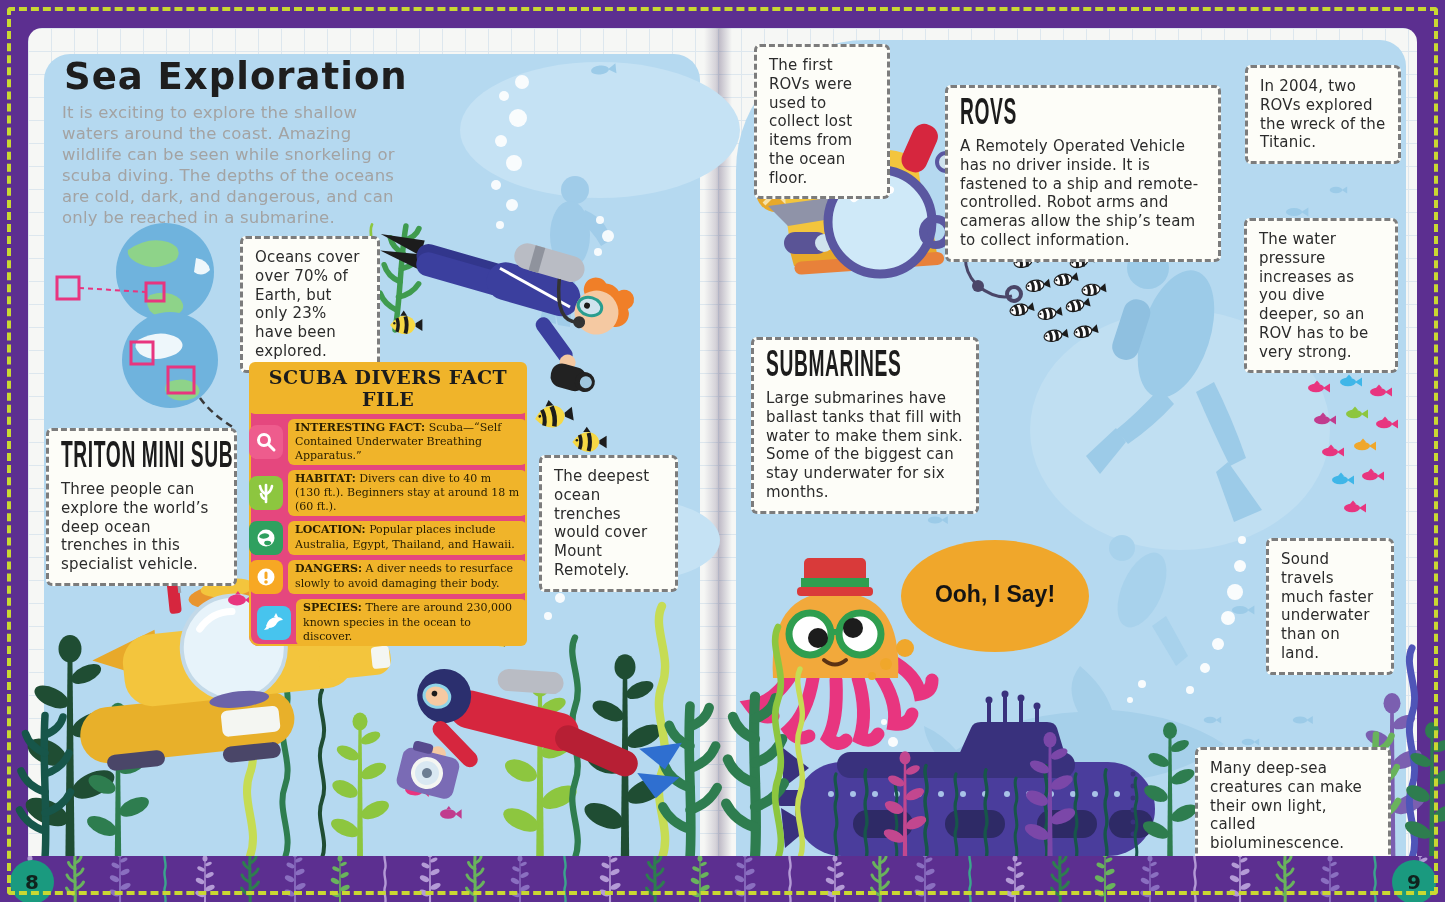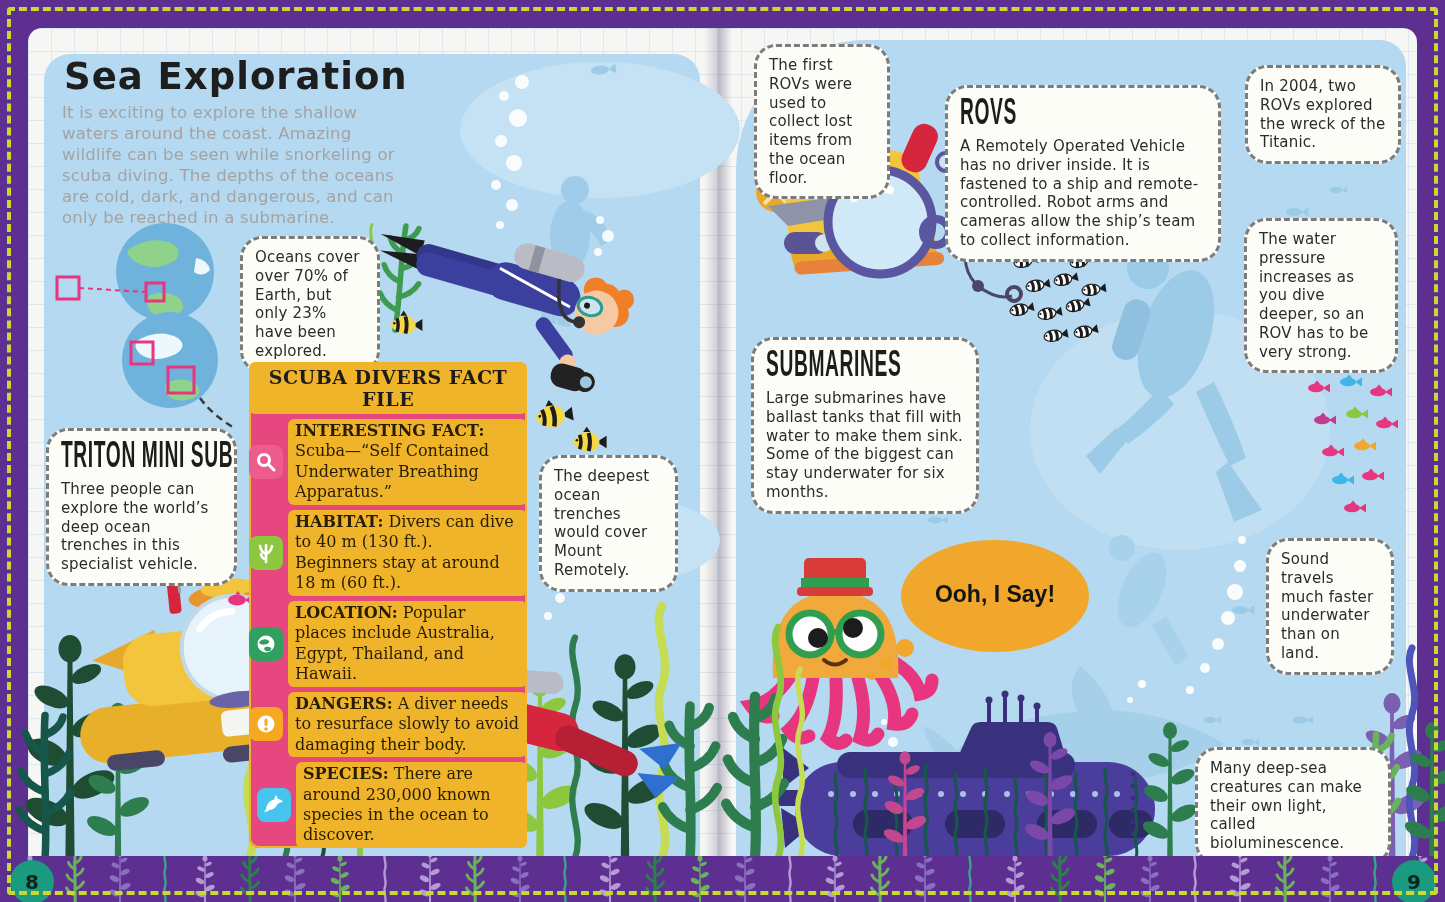--- a/index.html
+++ b/index.html
@@ -14,34 +14,34 @@
   .page-right{left:718px;width:699px;border-radius:0 14px 0 0;}
   .panel{position:absolute;background:#b5d9f0;z-index:2;}
   .panel-left{left:44px;top:54px;width:656px;height:804px;border-radius:26px 26px 0 0;}
   .panel-right{left:736px;top:40px;width:670px;height:818px;border-radius:130px 26px 0 0;}
   .gutter{position:absolute;left:704px;top:28px;width:28px;height:830px;z-index:3;
           background:linear-gradient(90deg,rgba(40,20,70,0),rgba(40,20,70,.16) 42%,rgba(40,20,70,.26) 55%,rgba(40,20,70,0));}
   .illus{position:absolute;left:0;top:0;z-index:4;pointer-events:none;}
   .txt{position:absolute;z-index:5;}
   .page-title{font-size:37px;font-weight:800;letter-spacing:1px;color:#1e1e1e;line-height:1;}
   .intro{font-size:16.5px;line-height:1.27;letter-spacing:.2px;color:#a3a3a3;}
-  .callout{position:absolute;z-index:5;background:#fdfdf8;border:3px dashed #7c7c7c;border-radius:22px;
+  .callout{position:absolute;z-index:5;background:#fdfdf8;border:3px dashed #7c7c7c;border-radius:6px;
            padding:9px 12px;font-size:15px;line-height:1.25;letter-spacing:.2px;color:#2b2b2b;}
   .hand-h{display:inline-block;font-family:"Liberation Sans",sans-serif;font-weight:700;font-size:31px;
           transform:scale(.62,1.2);transform-origin:left bottom;white-space:nowrap;color:#1c1c1c;letter-spacing:1px;}
   .h-wrap{height:36px;overflow:visible;margin-bottom:4px;}
   .factfile{position:absolute;left:249px;top:362px;width:278px;z-index:5;background:#e5477e;
             border-radius:10px;box-shadow:0 0 0 2px #f0b42a inset;}
   .ff-title{background:#f0b42a;border-radius:6px;text-align:center;font-family:"DejaVu Serif","Liberation Serif",serif;
             font-weight:700;font-size:19px;letter-spacing:.5px;color:#1c1c1c;padding:4px 0;margin-bottom:5px;}
   .ff-row{display:flex;gap:5px;margin-bottom:5px;align-items:stretch;}
   .ff-row:last-child{margin-bottom:0;margin-left:8px;}
   .ff-icon{flex:0 0 34px;height:34px;border-radius:8px;display:flex;align-items:center;justify-content:center;align-self:center;}
   .ff-text{flex:1;background:#f0b42a;border-radius:6px;padding:2px 7px;
-           font-family:"DejaVu Serif","Liberation Serif",serif;font-size:16px;line-height:1.28;color:#271d00;}
+           font-family:"DejaVu Serif","Liberation Serif",serif;font-size:11px;line-height:1.28;color:#271d00;}
   .ff-text b{font-weight:700;}
   .i-pink{background:#ee5c8d;}.i-green{background:#8dc63f;}.i-teal{background:#2fa05f;}
   .i-orange{background:#f7a823;}.i-blue{background:#47c4ee;}
   .bubble{position:absolute;left:901px;top:540px;width:188px;height:112px;z-index:5;background:#f0a72b;
           border-radius:50%;display:flex;flex-direction:column;align-items:center;justify-content:center;text-align:center;gap:20px;}
   .bubble .b-title{font-family:"Liberation Sans",sans-serif;font-weight:700;font-size:23px;color:#141414;margin-bottom:3px;}
   .bubble .b-body{font-family:"Liberation Sans",sans-serif;font-weight:600;font-size:13.5px;line-height:1.25;width:150px;color:#141414;}
   .strip{position:absolute;left:0;top:856px;width:1445px;height:46px;background:#5c2f90;z-index:6;overflow:hidden;}
   .pagenum{position:absolute;width:44px;height:44px;border-radius:50%;background:#1a9a7f;z-index:7;
            display:flex;align-items:center;justify-content:center;font-size:20px;font-weight:700;color:#10231e;}

